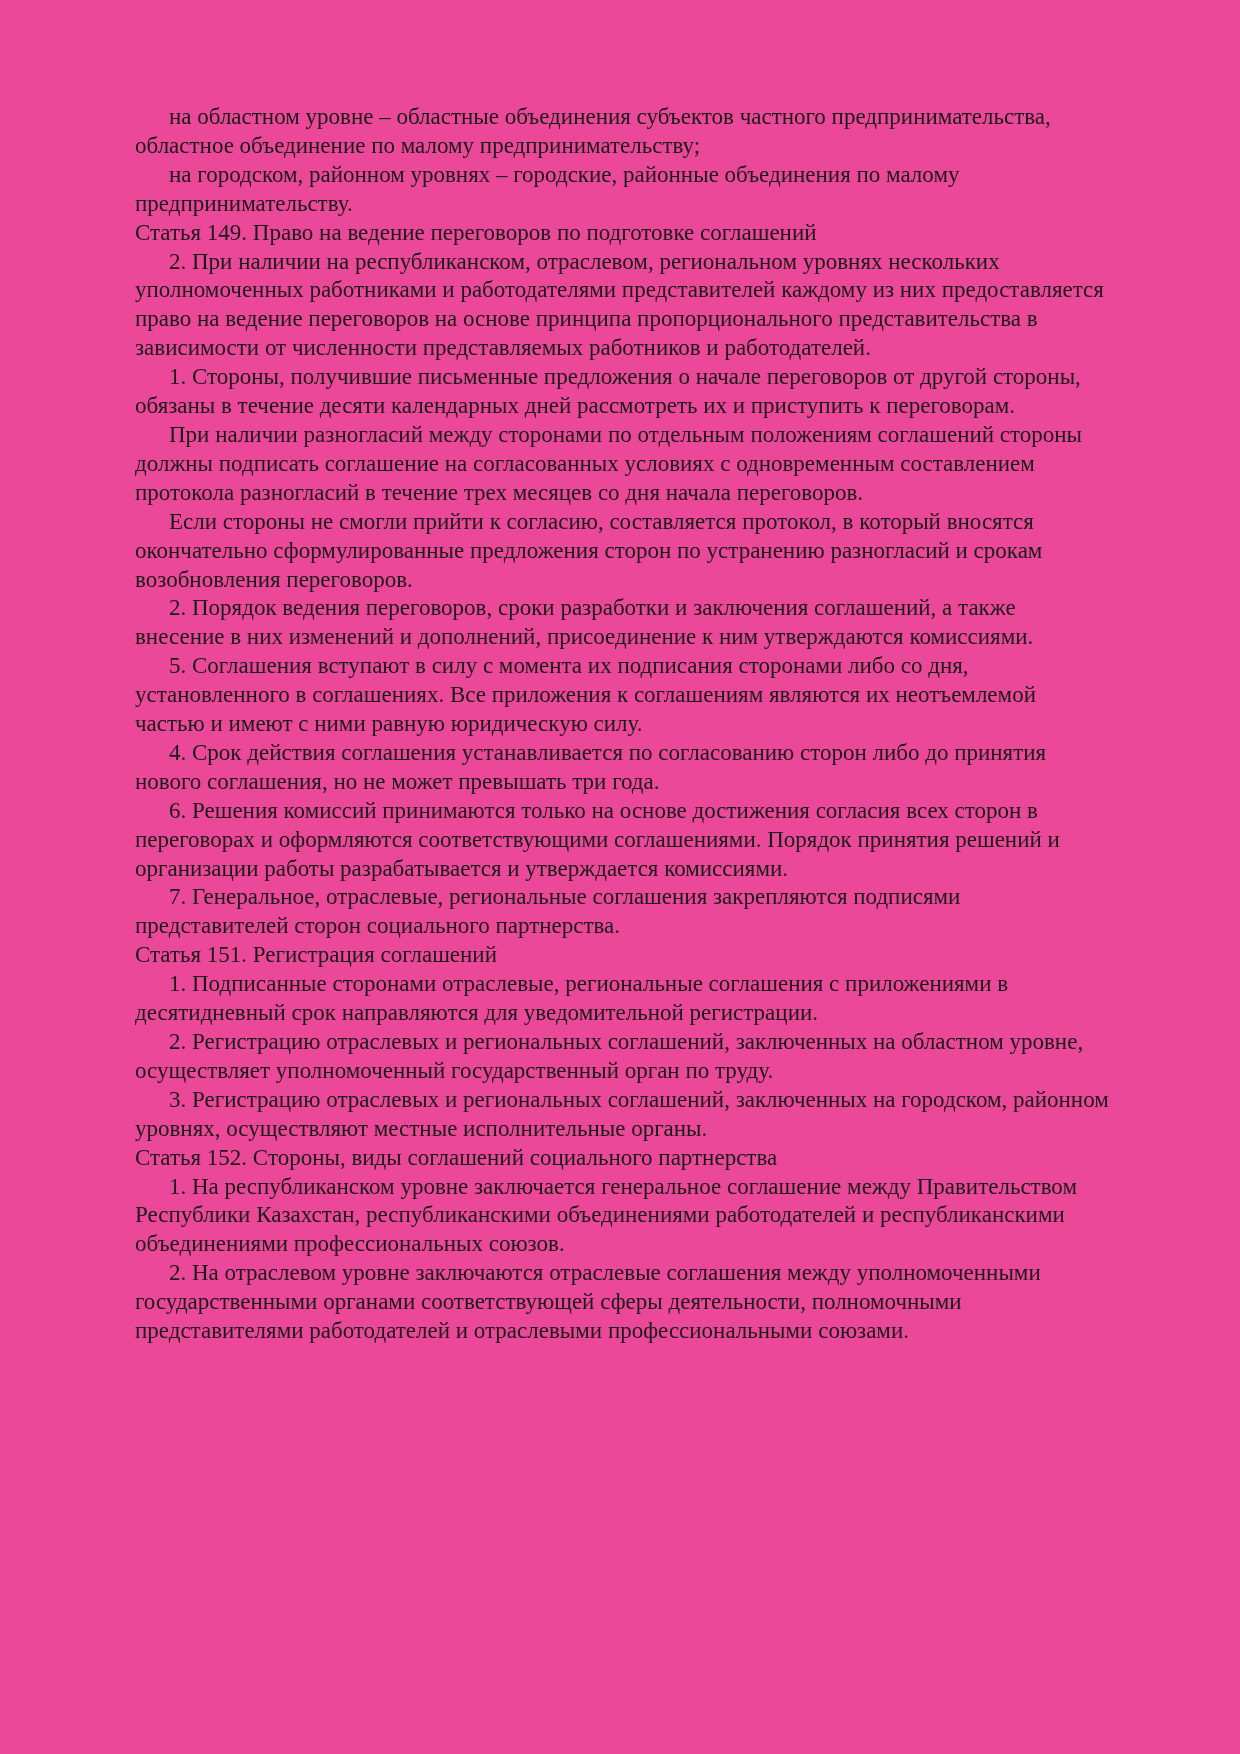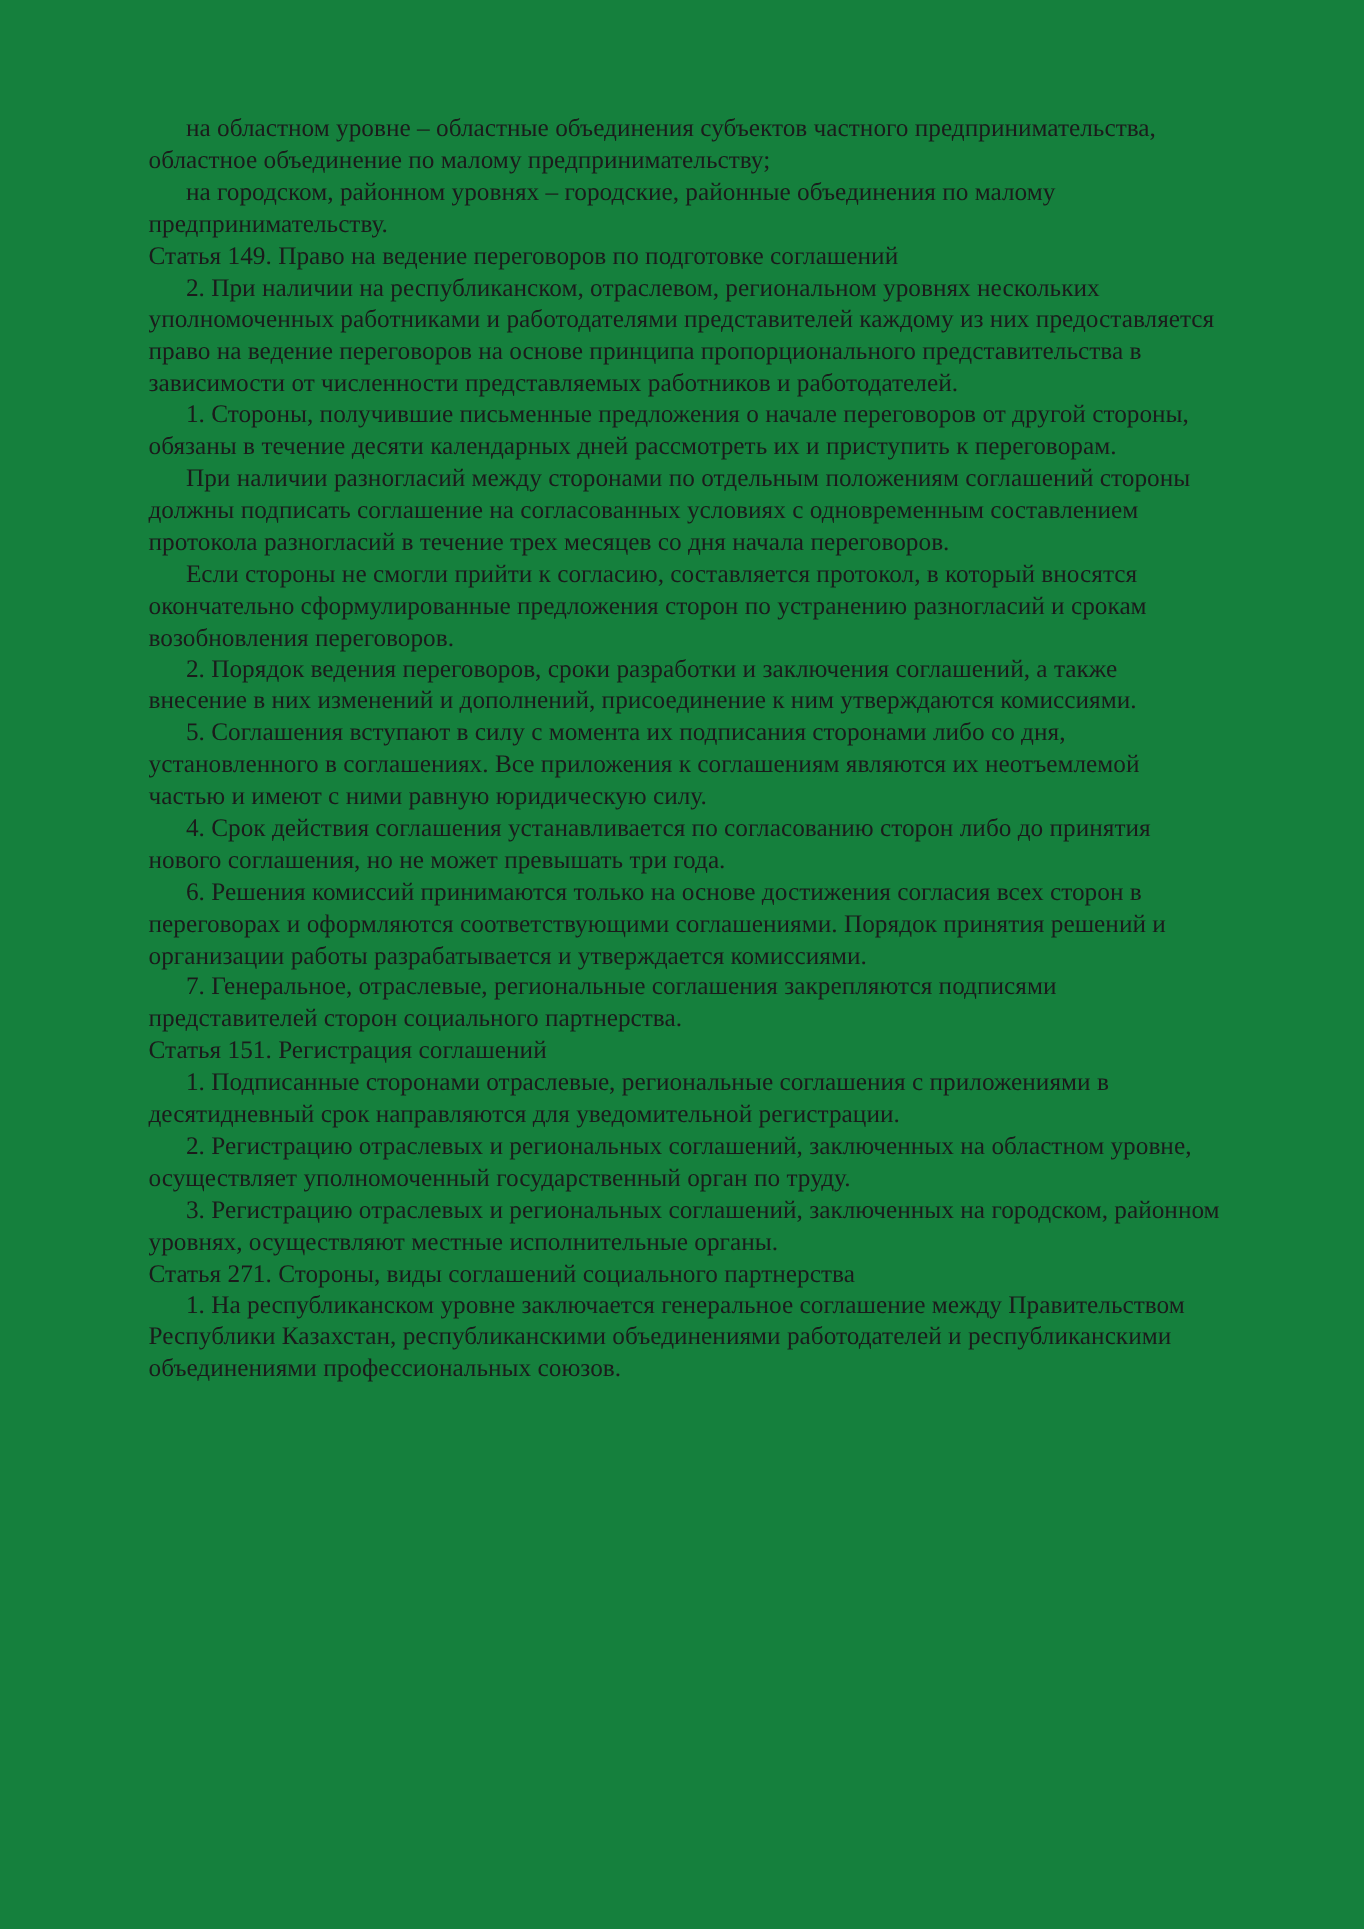--- a/index.html
+++ b/index.html
@@ -12,21 +12,21 @@
     height: 1754px;
     box-sizing: border-box;
     font-family: "Liberation Serif", "DejaVu Serif", serif;
     overflow: hidden;
   }
   .page {
     width: 1240px;
     height: 1754px;
     box-sizing: border-box;
     padding: 103px 130px 0 135px;
-    background: #15803d;
+    background: #ec4899;
   }
   .doc-text {
     color: #1b1b1b;
     font-size: 23px;
     line-height: 28.9px;
     text-align: left;
   }
   .doc-text p {
     margin: 0;
     padding: 0;
@@ -50,16 +50,17 @@
       <p>Если стороны не смогли прийти к согласию, составляется протокол, в который вносятся окончательно сформулированные предложения сторон по устранению разногласий и срокам возобновления переговоров.</p>
       <p>2. Порядок ведения переговоров, сроки разработки и заключения соглашений, а также внесение в них изменений и дополнений, присоединение к ним утверждаются комиссиями.</p>
       <p>5. Соглашения вступают в силу с момента их подписания сторонами либо со дня, установленного в соглашениях. Все приложения к соглашениям являются их неотъемлемой частью и имеют с ними равную юридическую силу.</p>
       <p>4. Срок действия соглашения устанавливается по согласованию сторон либо до принятия нового соглашения, но не может превышать три года.</p>
       <p>6. Решения комиссий принимаются только на основе достижения согласия всех сторон в переговорах и оформляются соответствующими соглашениями. Порядок принятия решений и организации работы разрабатывается и утверждается комиссиями.</p>
       <p>7. Генеральное, отраслевые, региональные соглашения закрепляются подписями представителей сторон социального партнерства.</p>
       <p class="flush">Статья 151. Регистрация соглашений</p>
       <p>1. Подписанные сторонами отраслевые, региональные соглашения с приложениями в десятидневный срок направляются для уведомительной регистрации.</p>
       <p>2. Регистрацию отраслевых и региональных соглашений, заключенных на областном уровне, осуществляет уполномоченный государственный орган по труду.</p>
       <p>3. Регистрацию отраслевых и региональных соглашений, заключенных на городском, районном уровнях, осуществляют местные исполнительные органы.</p>
-      <p class="flush">Статья 271. Стороны, виды соглашений социального партнерства</p>
+      <p class="flush">Статья 152. Стороны, виды соглашений социального партнерства</p>
       <p>1. На республиканском уровне заключается генеральное соглашение между Правительством Республики Казахстан, республиканскими объединениями работодателей и республиканскими объединениями профессиональных союзов.</p>
+      <p>2. На отраслевом уровне заключаются отраслевые соглашения между уполномоченными государственными органами соответствующей сферы деятельности, полномочными представителями работодателей и отраслевыми профессиональными союзами.</p>
     </div>
 </div>
 
 </body></html>

